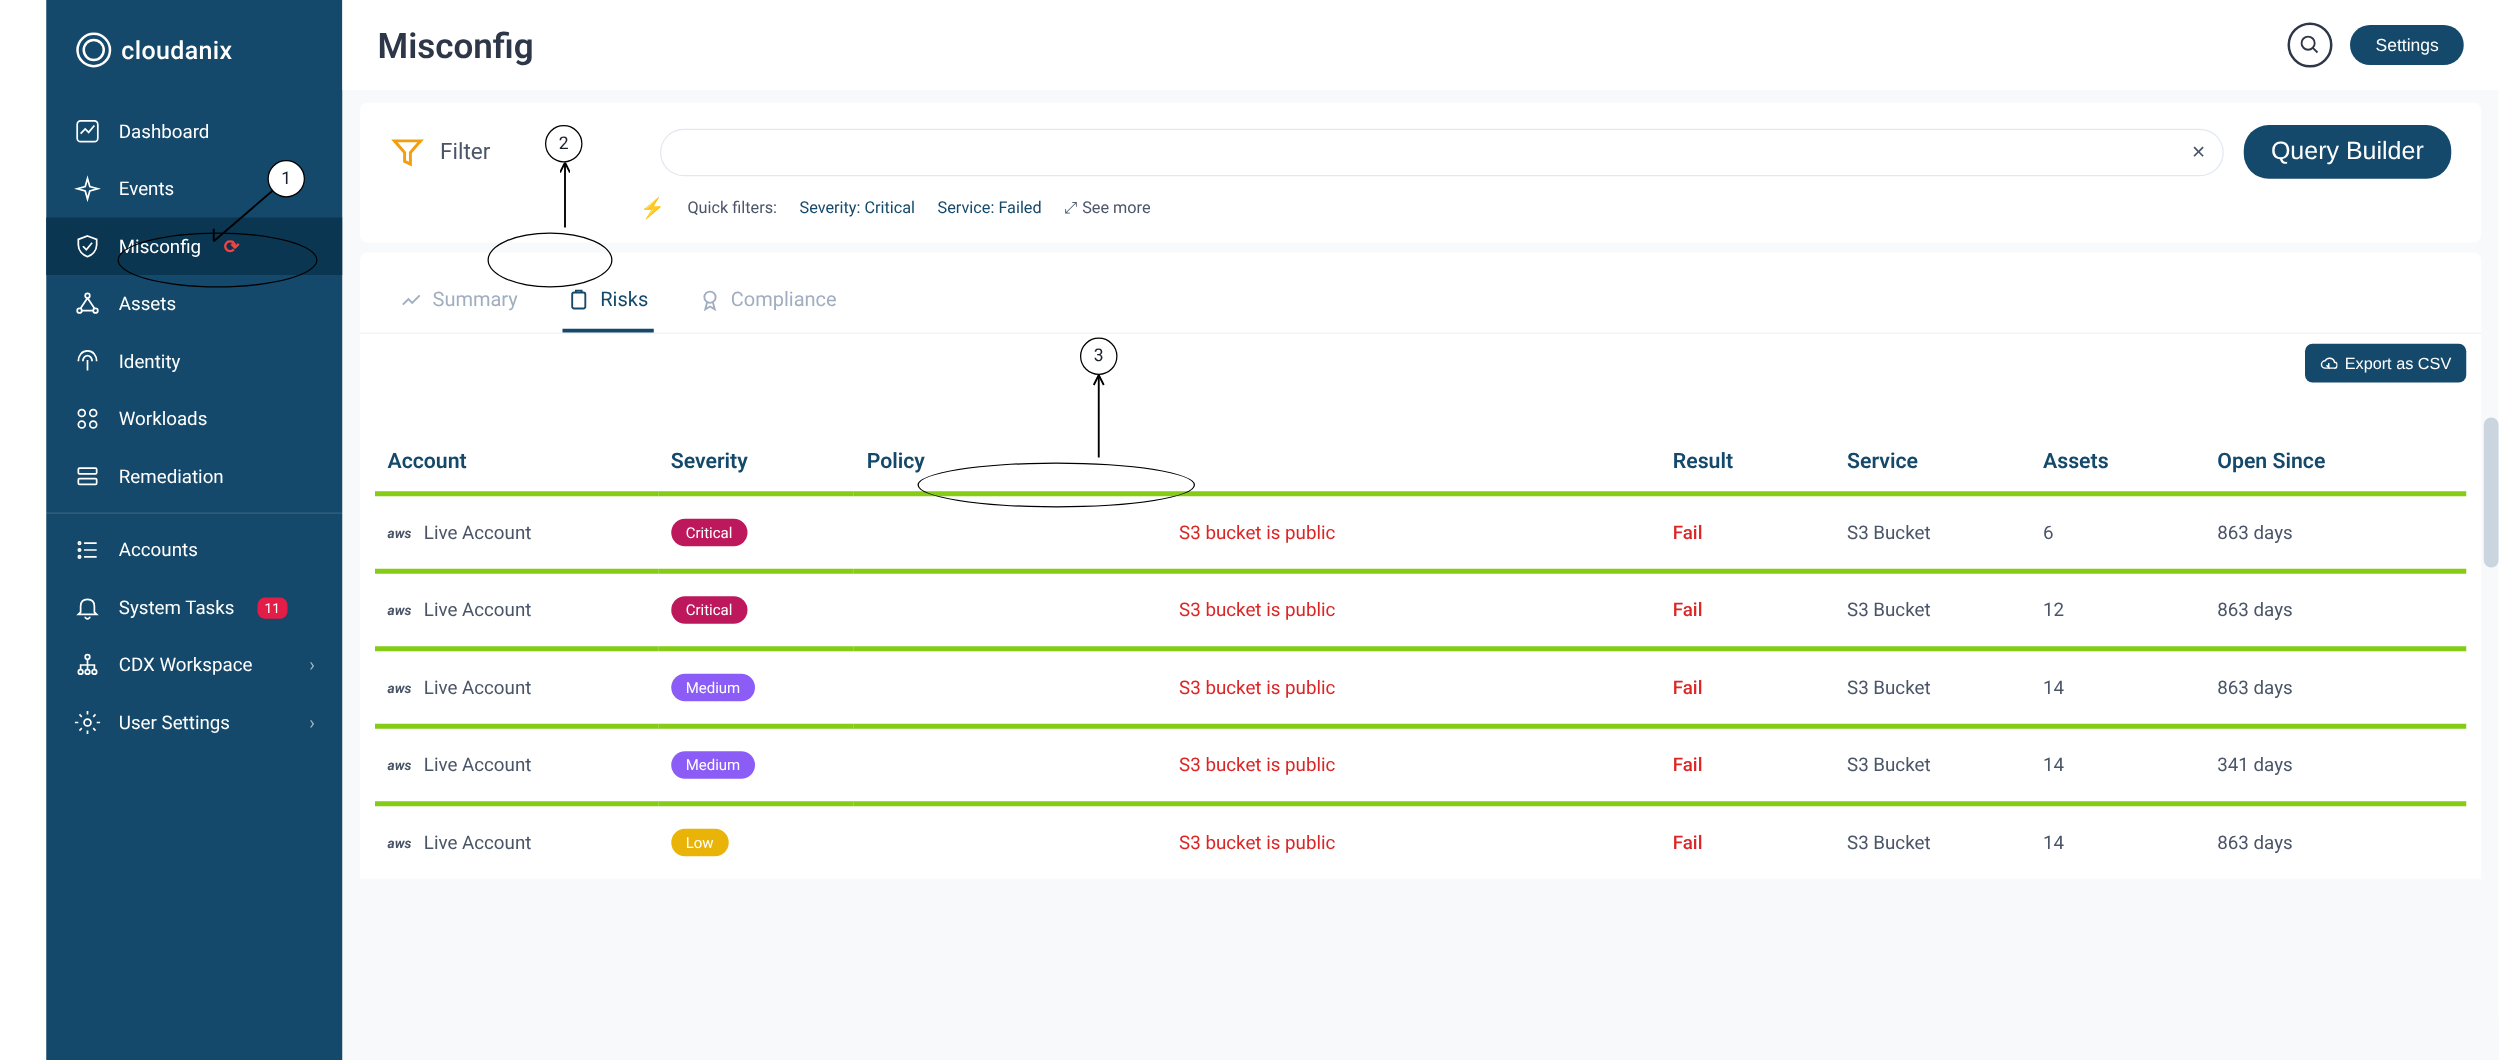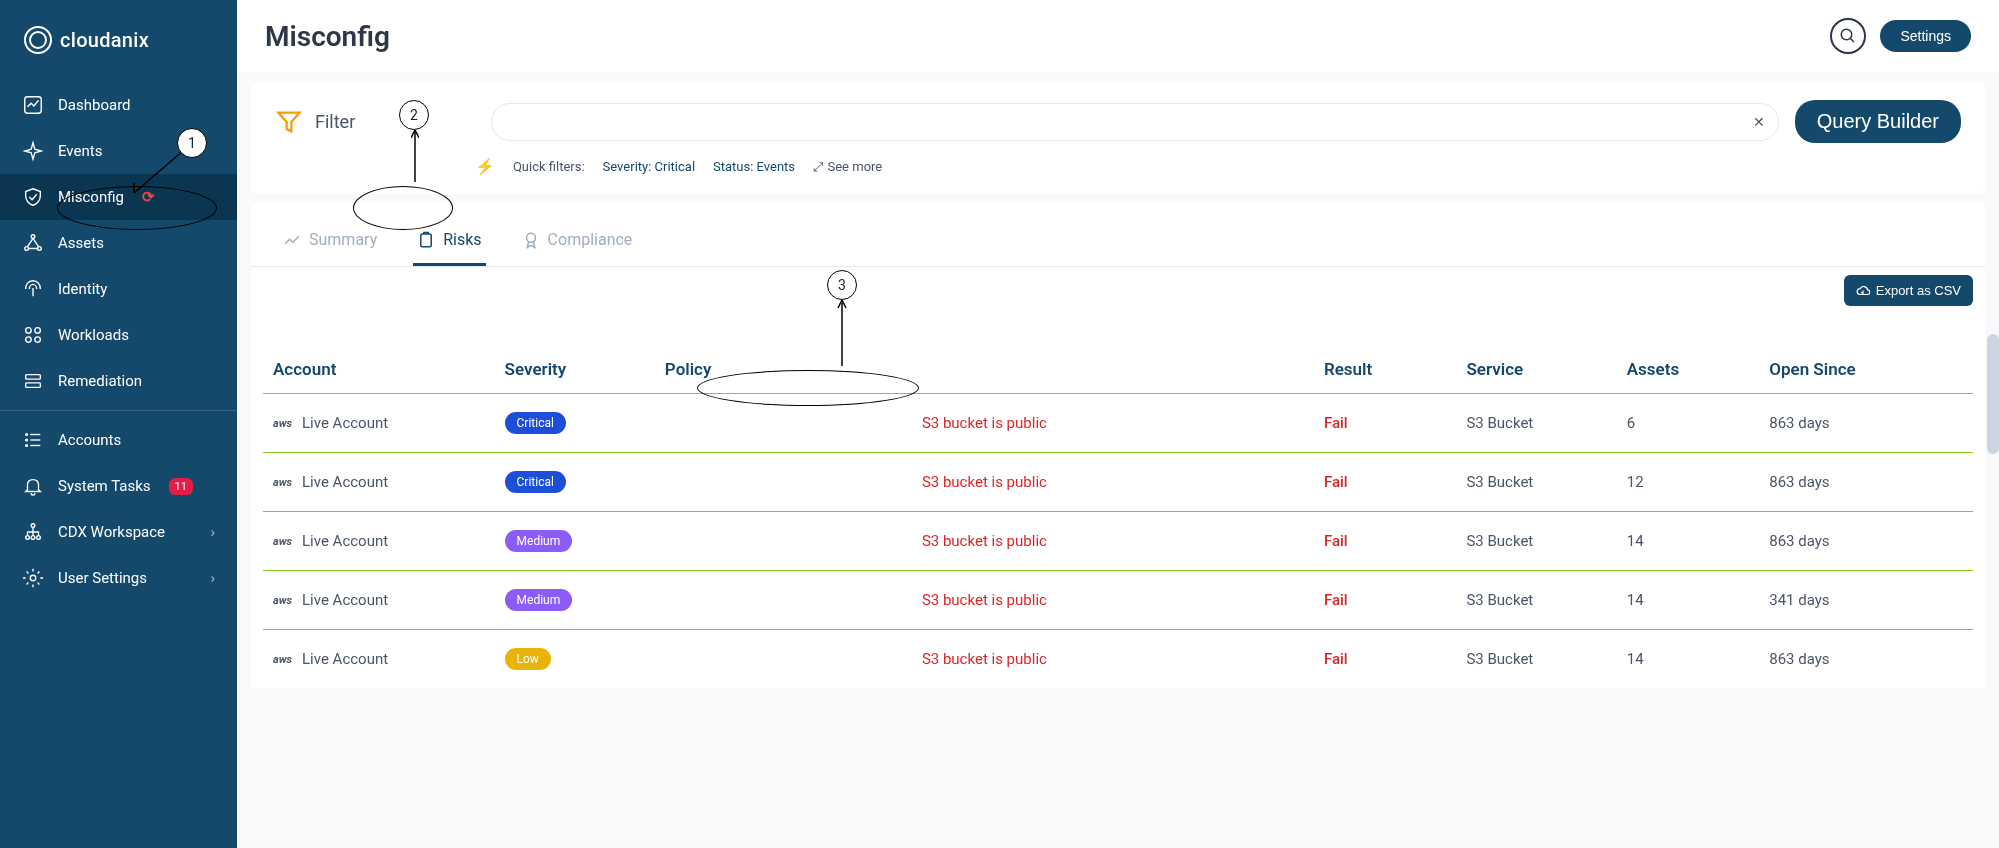--- a/index.html
+++ b/index.html
@@ -1,17 +1,17 @@
 <!DOCTYPE html>
 <html><head>
 <meta charset="utf-8">
 <style>
   * { box-sizing: border-box; margin: 0; padding: 0; }
   body { font-family: -apple-system, BlinkMacSystemFont, "Segoe UI", Roboto, sans-serif; background: #fff; color: #1a202c; }
-  .app { display: flex; height: 848px; width: 1999px; transform-origin: top left; }
+  .app { display: flex; height: 848px; width: 1999px; transform-origin: top left; padding-left: 37px; }
 
   
   .sidebar { width: 237px; background: #14496b; color: #fff; display: flex; flex-direction: column; padding-top: 14px; }
   .logo { display: flex; align-items: center; gap: 8px; padding: 12px 24px 28px; }
   .logo-mark { width: 28px; height: 28px; border: 2px solid #fff; border-radius: 50%; display: flex; align-items: center; justify-content: center; }
   .logo-mark::before { content: ""; width: 14px; height: 14px; border: 2px solid #fff; border-radius: 50%; }
   .logo-text { font-size: 20px; font-weight: 500; letter-spacing: .3px; }
   .nav { list-style: none; }
   .nav-item { display: flex; align-items: center; gap: 14px; padding: 12px 22px; font-size: 15px; cursor: pointer; position: relative; }
   .nav-item.active { background: #0b3651; }
@@ -51,25 +51,25 @@
   .tab.active { color: #14496b; border-bottom-color: #14496b; }
   .tab-icon { width: 18px; height: 18px; }
 
   
   .table-wrap { background: #fff; margin: 0 14px; padding: 18px 12px 0; position: relative; }
   .export-btn { position: absolute; right: 12px; top: -46px; background: #14496b; color: #fff; border: none; border-radius: 6px; padding: 8px 12px; font-size: 13px; cursor: pointer; display: flex; align-items: center; gap: 6px; }
   .export-host { background:#fff; margin:0 14px; position:relative; height:60px; }
 
   table { width: 100%; border-collapse: collapse; }
   th { text-align: left; font-size: 17px; font-weight: 600; color: #14496b; padding: 14px 10px; }
-  td { padding: 18px 10px; border-top: 1px solid #84cc16; font-size: 15px; color: #4a5568; }
+  td { padding: 18px 10px; border-top: 4px solid #84cc16; font-size: 15px; color: #4a5568; }
   .acct { display: flex; align-items: center; gap: 10px; }
   .aws-logo { font-size: 11px; font-style: italic; font-weight: bold; color: #4a5568; }
   .pill { display: inline-block; padding: 4px 12px; border-radius: 12px; font-size: 12px; color: #fff; }
-  .pill.critical { background: #1d4ed8; }
+  .pill.critical { background: #be185d; }
   .pill.medium { background: #8b5cf6; }
   .pill.low { background: #eab308; }
   .policy { color: #dc2626; text-align: center; }
   .result-fail { color: #dc2626; font-weight: 500; }
 
   
   .anno-circle { position: absolute; border: 1.5px solid #000; border-radius: 50%; display: flex; align-items: center; justify-content: center; font-size: 14px; background: #fff; z-index: 10; pointer-events: none; }
   .anno-ellipse { position: absolute; border: 1.5px solid #000; border-radius: 50%; z-index: 9; pointer-events: none; }
 
   .scroll-indicator { position: absolute; right: 0; top: 334px; width: 12px; height: 120px; background: #cbd5e0; border-radius: 6px; }
@@ -229,21 +229,21 @@
         <div class="filter-input-wrap">
           <input class="filter-input" placeholder="" style="">
           <span class="clear-x">✕</span>
         </div>
         <button class="qb-btn">Query Builder</button>
       </div>
       <div class="quick-row">
         <span class="bolt">⚡</span>
         <span class="qf-label">Quick filters:</span>
         <span class="qf-chip">Severity: Critical</span>
-        <span class="qf-chip">Status: Events</span>
+        <span class="qf-chip">Service: Failed</span>
         <span class="see-more">
           <span>⤢</span>
           <span>See more</span>
         </span>
       </div>
     </div>
 
     <div class="tabs">
       <div class="tab">
         <svg class="tab-icon" viewBox="0 0 24 24" fill="none" stroke="currentColor" stroke-width="2">

